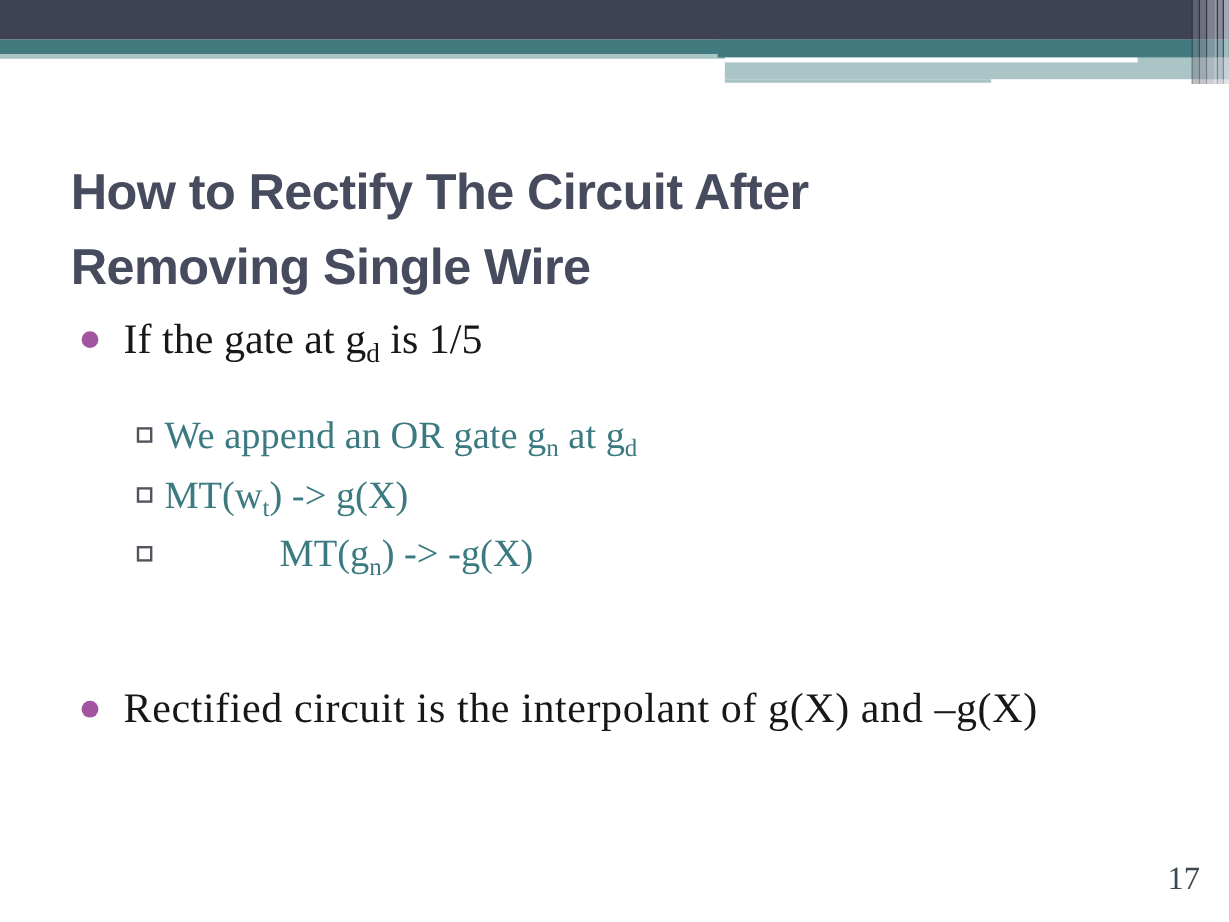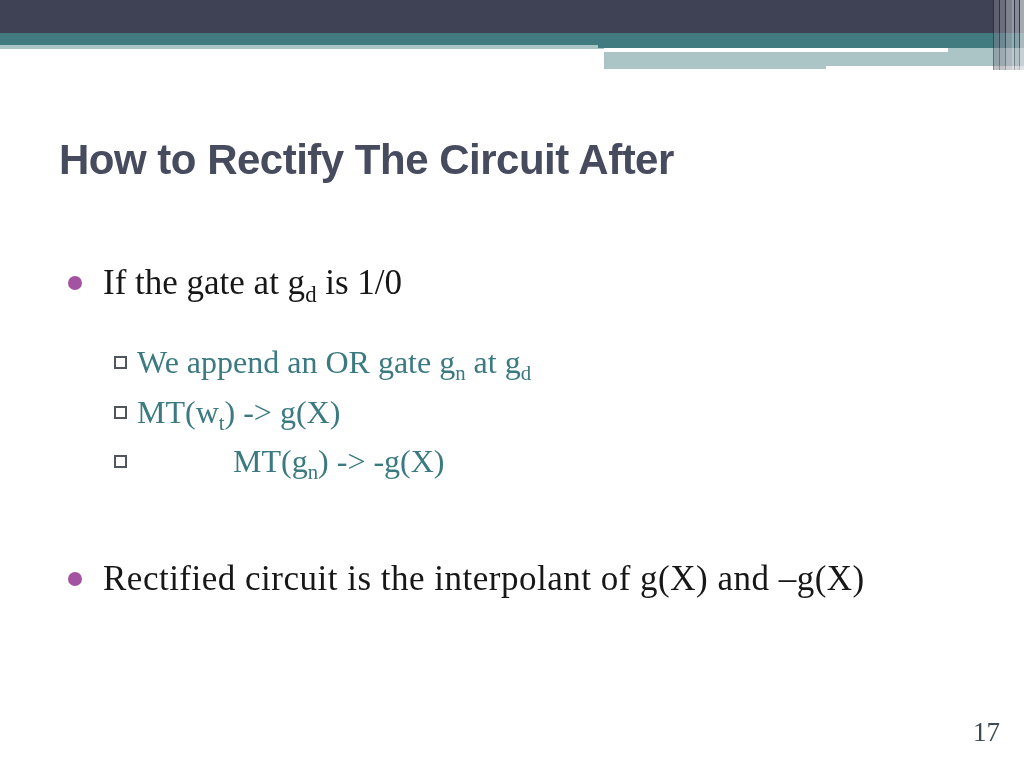--- a/index.html
+++ b/index.html
@@ -40,21 +40,21 @@
     font-weight:600;font-size:42px;line-height:63px;
     letter-spacing:-0.5px;color:var(--title_color);
   }
 
   
   .row{display:flex;align-items:center;white-space:nowrap;}
   .lvl1{left:68px;font-size:35px;line-height:46px;color:var(--body_text);}
   .lvl1 .gap{width:21px;flex:0 0 21px;}
   .dot{width:14px;height:14px;border-radius:50%;background:var(--bullet_purple);flex:0 0 14px;}
   .b1{top:260px;}
-  .b2{top:556px;letter-spacing:.5px;text-align:right;}
+  .b2{top:568px;letter-spacing:.5px;text-align:right;}
 
   .lvl2{left:114px;font-size:32px;line-height:40px;color:var(--teal_text);margin-top:28px;}
   .lvl2 .gap{width:10px;flex:0 0 10px;}
   .sq{width:9px;height:9px;border:2px solid var(--square_bullet);background:transparent;flex:0 0 9px;}
   .s1{top:314px;}
   .s2{top:364px;justify-content:space-between;}
   .s3{top:413px;gap:48px;}
 
   sub{font-size:65%;line-height:0;}
 
@@ -82,26 +82,27 @@
     <span class="cs-g3"></span>
     <span class="cs-g4"></span>
     <span class="cs-d4"></span>
     <span class="cs-g5"></span>
     <span class="cs-d5"></span>
     <span class="cs-g6"></span>
   </div>
 
   <div class="abs title">
     <div>How to Rectify The Circuit After</div>
+    <div>Removing Single Wire</div>
   </div>
 
   <div class="abs row lvl1 b1">
     <span class="dot"></span>
     <span class="gap"></span>
-    <span class="txt"><span>If the gate at g</span><sub>d</sub><span> is 1/0</span></span>
+    <span class="txt"><span>If the gate at g</span><sub>d</sub><span> is 1/5</span></span>
   </div>
 
   <div class="abs row lvl2 s1">
     <span class="sq"></span>
     <span class="gap"></span>
     <span class="txt"><span>We append an OR gate g</span><sub>n</sub><span> at g</span><sub>d</sub></span>
   </div>
 
   <div class="abs row lvl2 s2">
     <span class="sq"></span>

